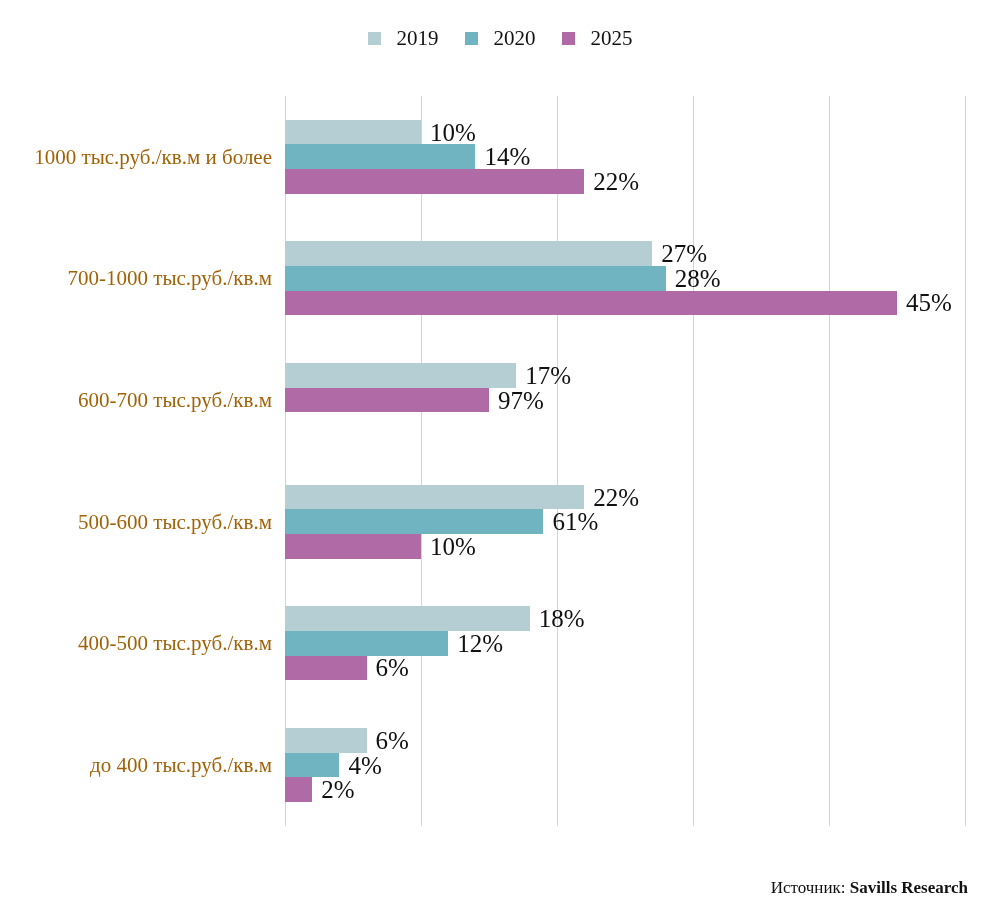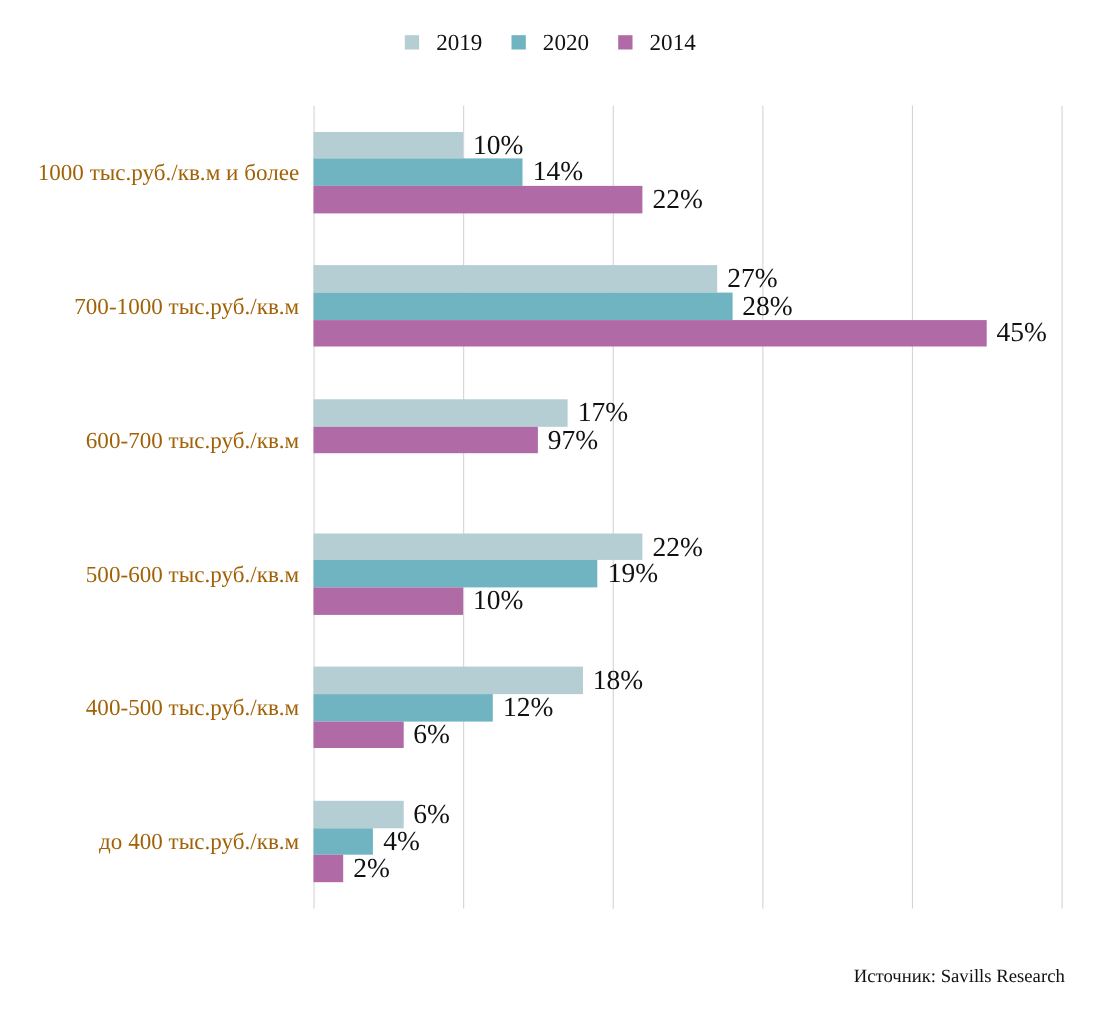--- a/index.html
+++ b/index.html
@@ -132,40 +132,40 @@
     right: 32px;
     bottom: 22px;
     font-size: 17px;
     color: #111111;
     white-space: nowrap;
   }
   .source-bold {
     font-weight: normal;
   }
   .source-text {
-    font-weight: normal;
+    font-weight: bold;
   }
 </style>
 </head>
 <body>
 
 <div id="chart-root">
 
   <div class="legend">
     <div class="legend-item">
       <span class="legend-swatch" style="background:#b4ced4"></span>
       <span class="legend-label">2019</span>
     </div>
     <div class="legend-item">
       <span class="legend-swatch" style="background:#6fb4c0"></span>
       <span class="legend-label">2020</span>
     </div>
     <div class="legend-item">
       <span class="legend-swatch" style="background:#b06aa5"></span>
-      <span class="legend-label">2014</span>
+      <span class="legend-label">2025</span>
     </div>
   </div>
 
   <div class="cat-labels">
     <div class="cat-label">1000 тыс.руб./кв.м и более</div>
     <div class="cat-label">700-1000 тыс.руб./кв.м</div>
     <div class="cat-label">600-700 тыс.руб./кв.м</div>
     <div class="cat-label">500-600 тыс.руб./кв.м</div>
     <div class="cat-label">400-500 тыс.руб./кв.м</div>
     <div class="cat-label">до 400 тыс.руб./кв.м</div>
@@ -219,21 +219,21 @@
             <span class="bar-label">97%</span>
           </div>
         </div>
         <div class="group">
           <div class="bar-row">
             <div class="bar" style="background: rgb(180, 206, 212); width: 44%;"></div>
             <span class="bar-label">22%</span>
           </div>
           <div class="bar-row">
             <div class="bar" style="background: rgb(111, 180, 192); width: 38%;"></div>
-            <span class="bar-label">19%</span>
+            <span class="bar-label">61%</span>
           </div>
           <div class="bar-row">
             <div class="bar" style="background: rgb(176, 106, 165); width: 20%;"></div>
             <span class="bar-label">10%</span>
           </div>
         </div>
         <div class="group">
           <div class="bar-row">
             <div class="bar" style="background: rgb(180, 206, 212); width: 36%;"></div>
             <span class="bar-label">18%</span>

